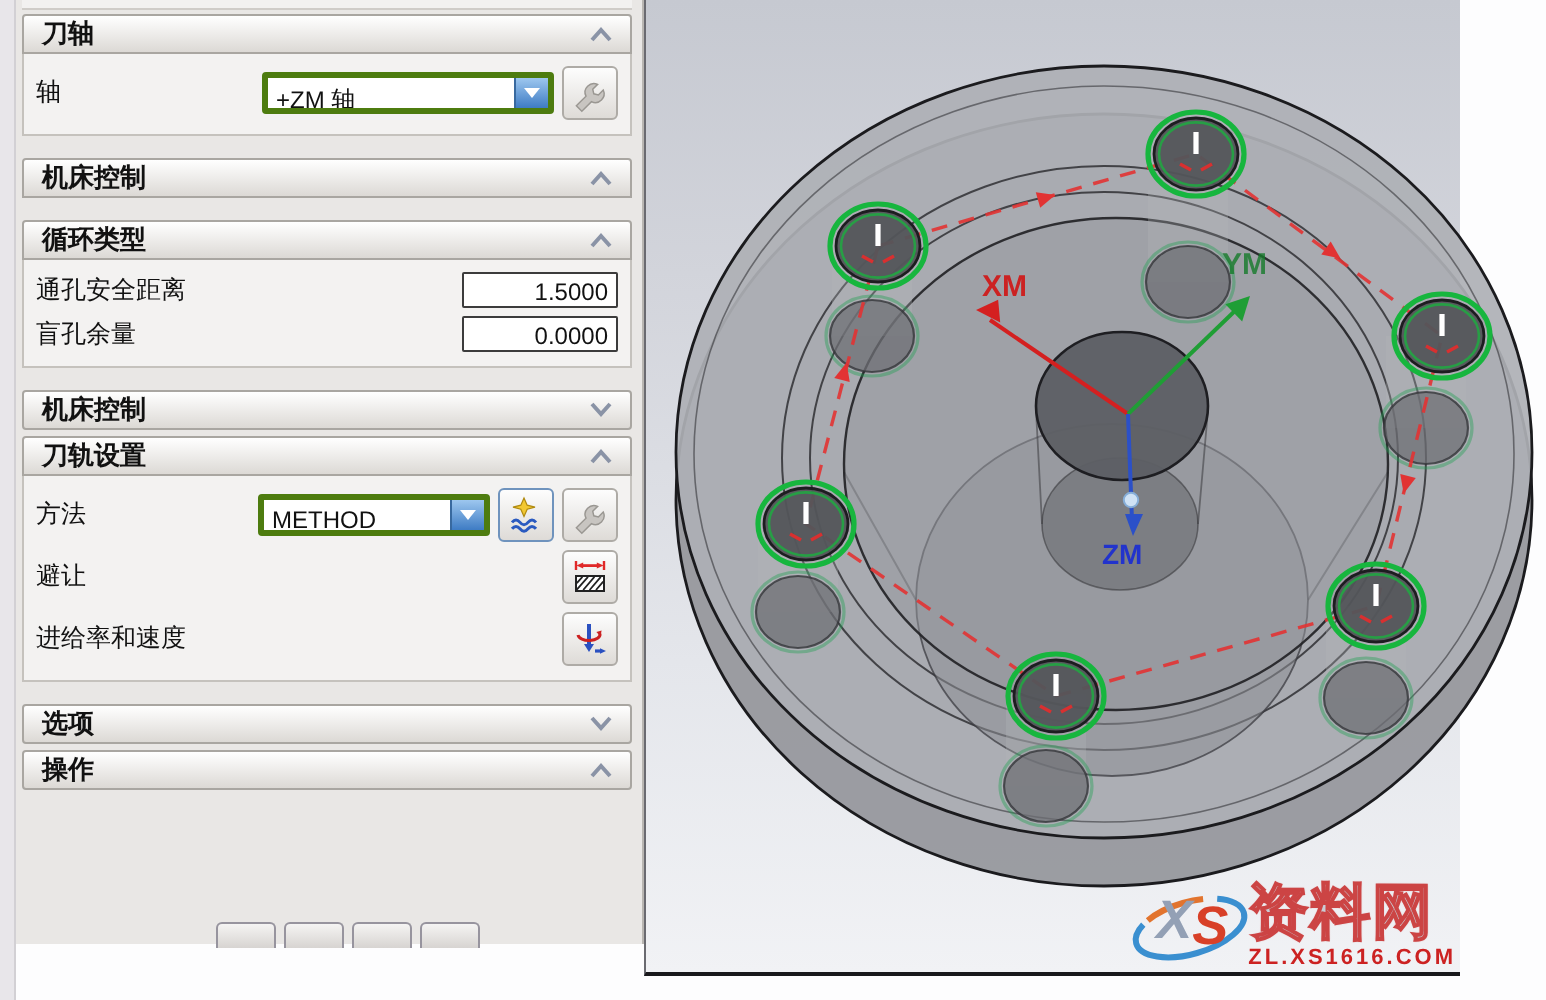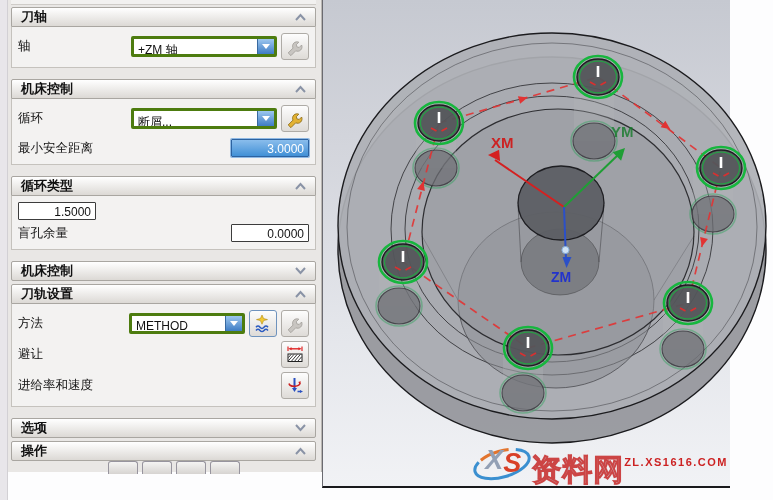--- a/index.html
+++ b/index.html
@@ -61,21 +61,21 @@
     background:linear-gradient(180deg,#c6c9d1 0%,#d2d4db 28%,#e4e6eb 68%,#f1f2f5 100%); }
   .viewport svg.scene { position:absolute; left:0; top:0; }
 
   
   .watermark { position:absolute; right:2px; bottom:1px; display:flex; align-items:flex-end; }
   .wm-logo { position:relative; width:64px; height:46px; flex:none; }
   .wm-logo .lx { position:absolute; left:14px; top:6px; font-size:27px; font-style:italic;
     font-weight:bold; color:#93a0b5; }
   .wm-logo .ls { position:absolute; left:32px; top:9px; font-size:27px; font-style:italic;
     font-weight:bold; color:#d84028; }
-  .wm-text { display:flex; flex-direction:row; align-items:flex-start; margin-left:-4px; }
+  .wm-text { display:flex; flex-direction:column; align-items:flex-start; margin-left:-4px; }
   .wm-title { font-size:30px; line-height:30px; font-weight:bold; color:#c9ccd4;
     -webkit-text-stroke:1px #cc4444; text-shadow:0 0 1px #cc4444; letter-spacing:1px; }
   .wm-url { font-size:11px; font-weight:bold; color:#cc2222; letter-spacing:1.5px; margin-top:1px; }
 
   .bottom-white { position:absolute; left:322px; top:490px; width:451px; height:10px; background:#fdfdfe; }
 </style>
 </head>
 <body>
 
 <div class="stage">
@@ -110,51 +110,32 @@
       </div>
     </section>
 
     <section class="group">
       <div class="group-hdr">
         <span class="ttl">机床控制</span>
         <svg width="13" height="8">
             <polyline points="2,7 6.5,2 11,7" fill="none" stroke="#8a93a6" stroke-width="2"></polyline>
           </svg>
       </div>
+    </section>
+
+    <section class="group">
+      <div class="group-hdr">
+        <span class="ttl">循环类型</span>
+        <svg width="13" height="8">
+            <polyline points="2,7 6.5,2 11,7" fill="none" stroke="#8a93a6" stroke-width="2"></polyline>
+          </svg>
+      </div>
       <div class="group-body">
         <div class="row">
-          <span class="lbl">循环</span>
-          <div class="dd">
-            <span class="dd-text">断屑...</span>
-            <span class="dd-btn">
-                <i class="tri"></i>
-              </span>
-          </div>
-          <button class="icon-btn">
-            <svg width="20" height="20" viewBox="0 0 22 22">
-              <path d="M3.5 17.5 L8.8 12.2 C7.9 10.4 8.2 8.2 9.7 6.7 C11.2 5.2 13.4 4.9 15.2 5.7 L12.5 8.4 L13.1 10.9 L15.6 11.5 L18.3 8.8 C19.1 10.6 18.8 12.8 17.3 14.3 C15.8 15.8 13.6 16.1 11.8 15.2 L6.5 20.5 Z" fill="#e3b232" stroke="#8a6a14" stroke-width="0.9"></path>
-            </svg>
-          </button>
-        </div>
-        <div class="row" style="padding-top:5px;">
-          <span class="lbl">最小安全距离</span>
-          <input class="num hl" readonly="" value="3.0000" style="">
-        </div>
-      </div>
-    </section>
-
-    <section class="group">
-      <div class="group-hdr">
-        <span class="ttl">循环类型</span>
-        <svg width="13" height="8">
-            <polyline points="2,7 6.5,2 11,7" fill="none" stroke="#8a93a6" stroke-width="2"></polyline>
-          </svg>
-      </div>
-      <div class="group-body">
-        <div class="row">
+          <span class="lbl">通孔安全距离</span>
           <input class="num" readonly="" value="1.5000" style="">
         </div>
         <div class="row">
           <span class="lbl">盲孔余量</span>
           <input class="num" readonly="" value="0.0000" style="">
         </div>
       </div>
     </section>
 
     <section class="group collapsed">

